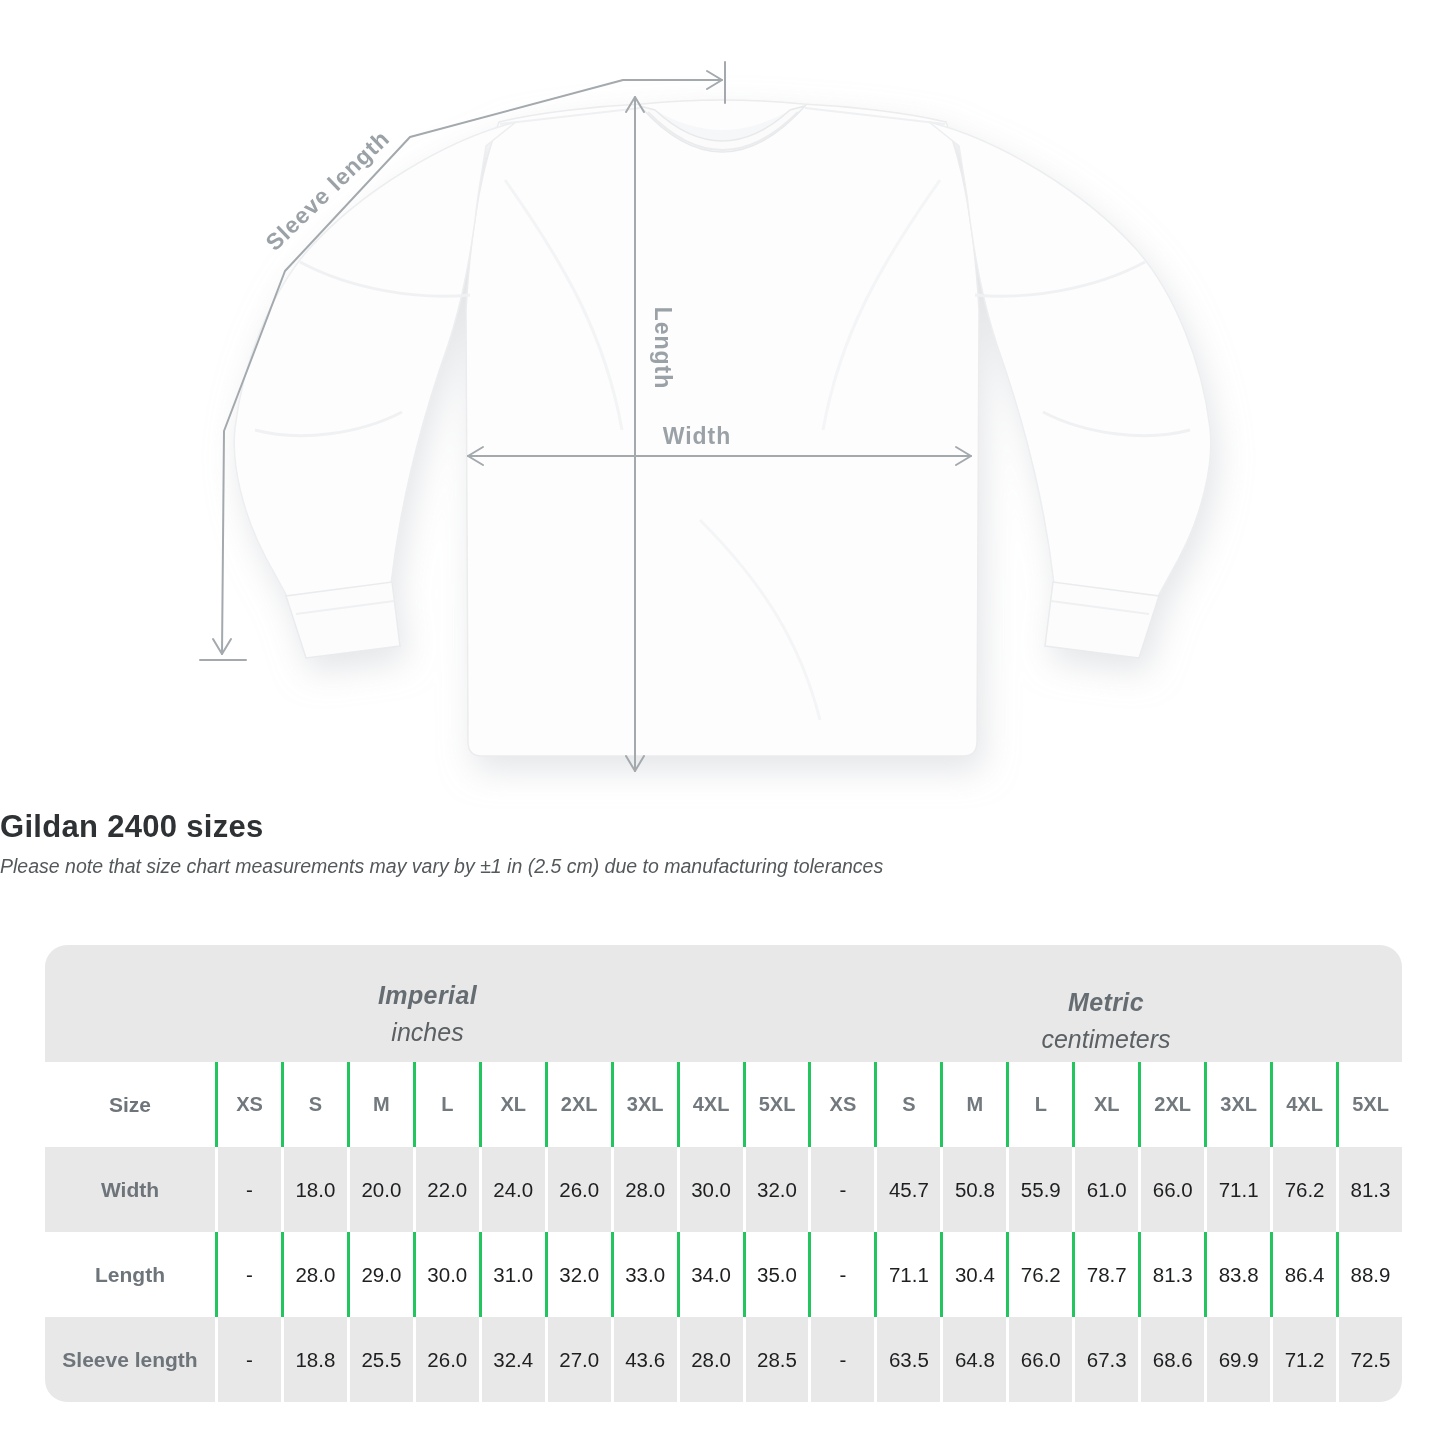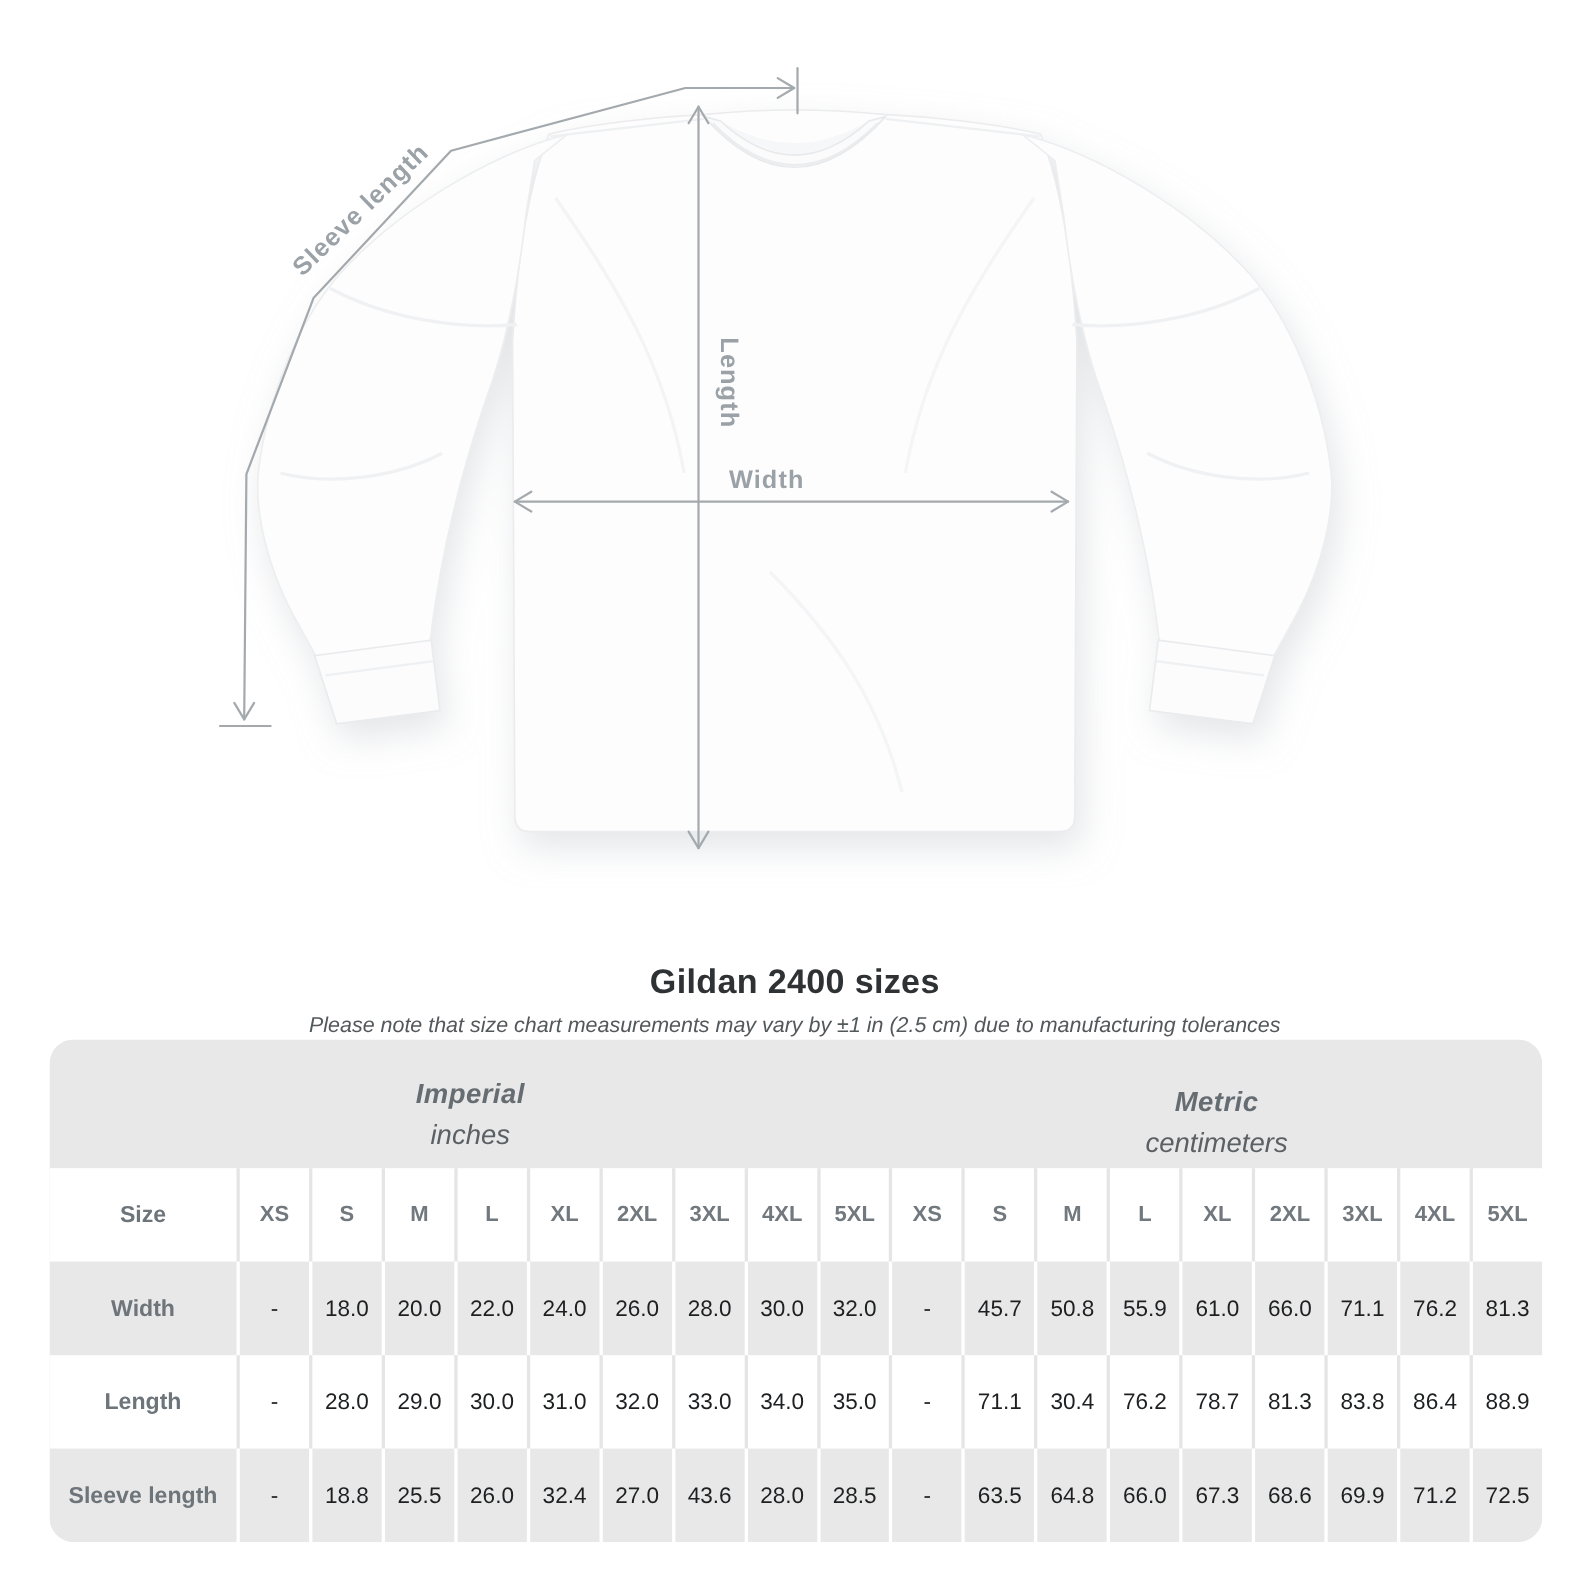--- a/index.html
+++ b/index.html
@@ -4,34 +4,34 @@
 <style>
   html,body{margin:0;padding:0;}
   body{
     width:1445px;height:1445px;position:relative;overflow:hidden;
     background:#ffffff;font-family:"Liberation Sans",sans-serif;
   }
   
   .diagram-wrap{position:absolute;top:0;left:0;width:1445px;height:820px;}
   .dim-label{font-family:"Liberation Sans",sans-serif;font-weight:bold;font-size:23px;fill:#9ba2a7;letter-spacing:1px;}
   
-  .heading{position:absolute;top:875px;left:0;width:1445px;text-align:center;}
+  .heading{position:absolute;top:809px;left:0;width:1445px;}
   .heading h1{margin:0;font-size:31px;font-weight:bold;color:#2f3234;letter-spacing:.3px;}
   .heading p{margin:10px 0 0 0;font-size:19.5px;font-style:italic;color:#53585b;}
   
   .size-table{position:absolute;top:945px;left:45px;width:1357px;border-radius:22px;overflow:hidden;}
   .uband{display:flex;height:117px;background:#e8e8e8;}
   .ugroup{display:flex;flex-direction:column;align-items:center;justify-content:center;padding-top:20px;}
   .ugroup.imp{width:765px;}
   .ugroup.met{flex:1;margin-top:14px;}
   .uname{font-size:25px;font-weight:bold;font-style:italic;color:#666d72;letter-spacing:.4px;}
   .uunit{font-size:25px;font-style:italic;color:#5a6064;margin-top:8px;}
   .trow{display:grid;grid-template-columns:170px repeat(18,1fr);column-gap:3px;height:85px;}
   .trow > div{display:flex;align-items:center;justify-content:center;}
-  .row-light{background:#e5e5e5;}           
+  .row-light{background:#22c55e;}           
   .row-light > div{background:#ffffff;}
   .row-shade{background:#ffffff;}           
   .row-shade > div{background:#e8e8e8;}
   .lblcell{font-weight:bold;font-size:21px;color:#6d747a;}
   .szcell{font-weight:bold;font-size:20px;color:#72797e;}
   .valcell{font-size:20.5px;color:#1d1f21;}
 </style>
 </head>
 <body>
 

